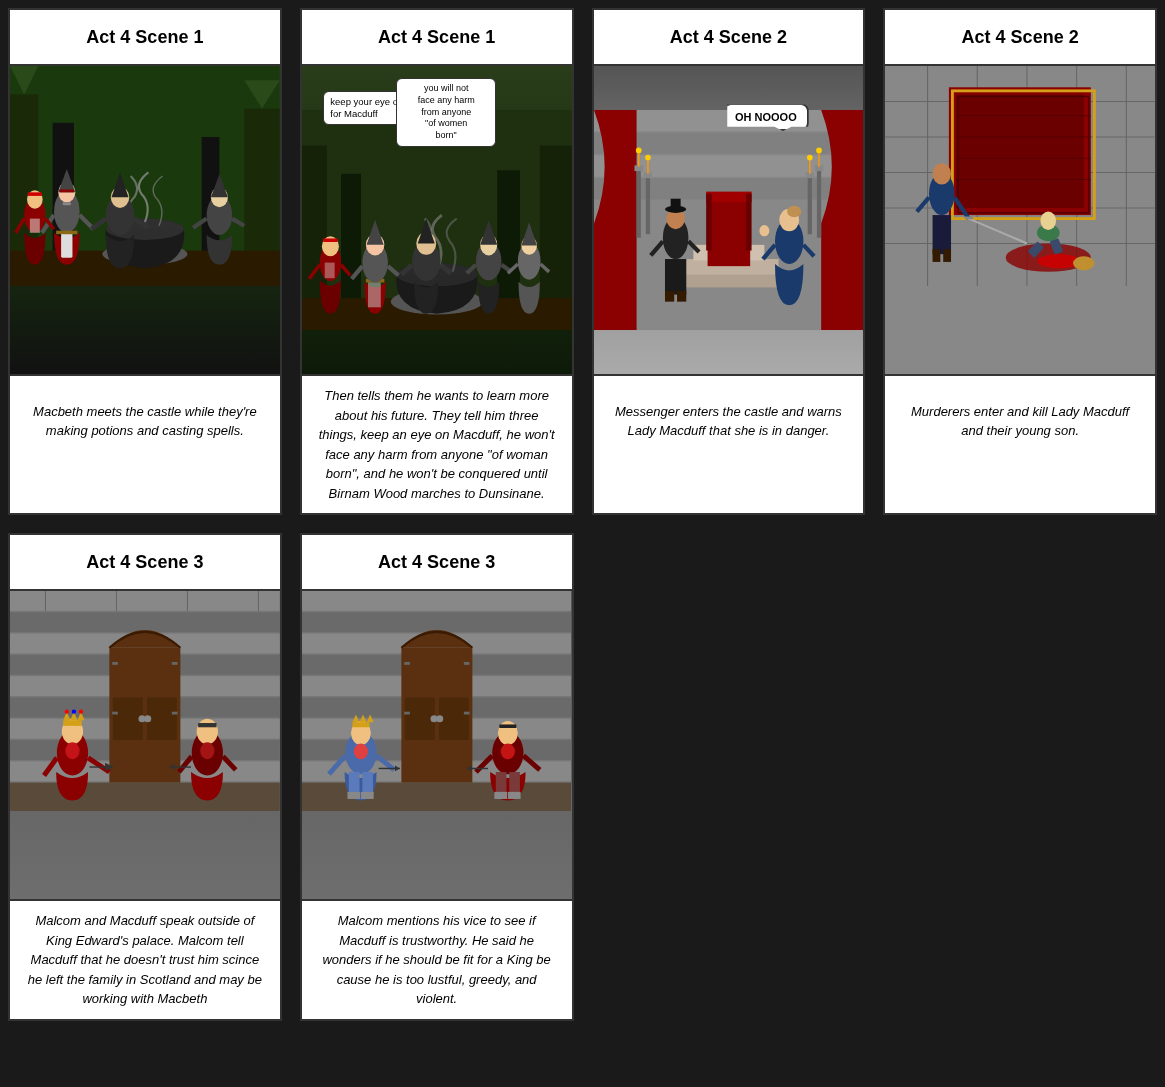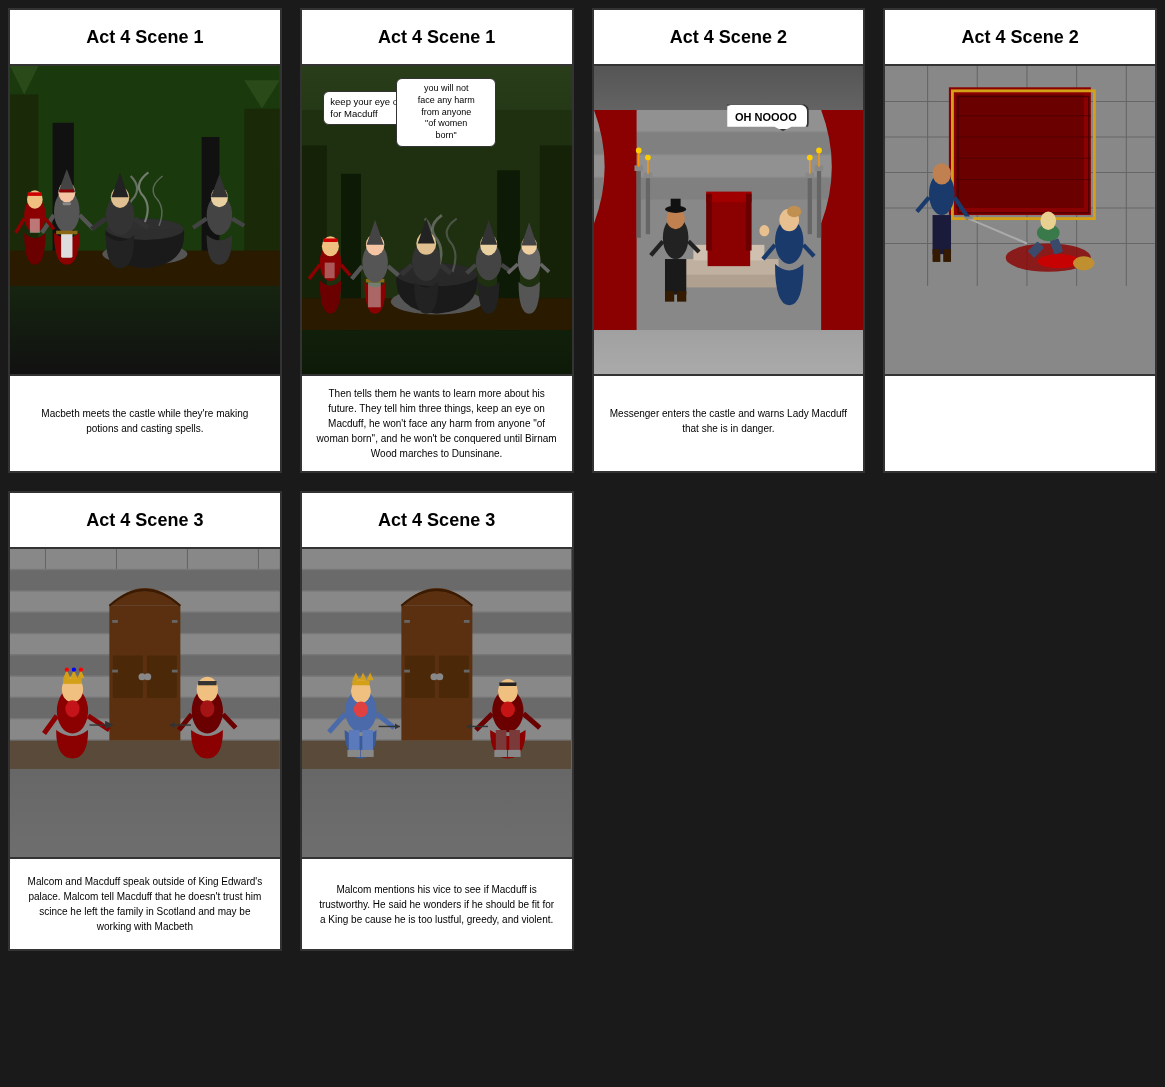--- a/index.html
+++ b/index.html
@@ -34,28 +34,29 @@
     }
     .cell-image {
       width: 100%;
       height: 310px;
       overflow: hidden;
       position: relative;
       border-bottom: 2px solid #333;
     }
     .cell-caption {
       padding: 10px 14px;
-      font-size: 10px;
+      font-size: 13px;
       text-align: center;
       min-height: 90px;
       display: flex;
       align-items: center;
       justify-content: center;
       line-height: 1.5;
       background: #fff;
+      font-style: italic;
     }
 
     
 
     
     .scene-1a {
       background: linear-gradient(180deg, #2d4a1e 0%, #1a3a0e 40%, #111 100%);
       position: relative;
     }
     .scene-1b {
@@ -361,20 +362,21 @@
         <ellipse cx="230" cy="218" rx="11" ry="13" fill="#e8d090"></ellipse>
 
         <rect x="215" y="247" width="13" height="20" fill="#3a4a6b" rx="2" transform="rotate(45,215,247)"></rect>
         <rect x="232" y="247" width="13" height="20" fill="#3a4a6b" rx="2" transform="rotate(-20,232,247)"></rect>
 
         <ellipse cx="245" cy="275" rx="30" ry="10" fill="#cc0000" opacity="0.9"></ellipse>
 
         <ellipse cx="280" cy="278" rx="15" ry="10" fill="#c09030"></ellipse>
       </svg>
     </div>
+    <div class="cell-caption">Murderers enter and kill Lady Macduff and their young son.</div>
   </div>
 
   <div class="cell">
     <div class="cell-title">Act 4 Scene 3</div>
     <div class="cell-image scene-3a">
       <svg viewBox="0 0 380 310" xmlns="http://www.w3.org/2000/svg">
 
         <rect width="380" height="310" fill="#777"></rect>
 
         <rect x="0" y="0" width="380" height="28" fill="#888"></rect>

